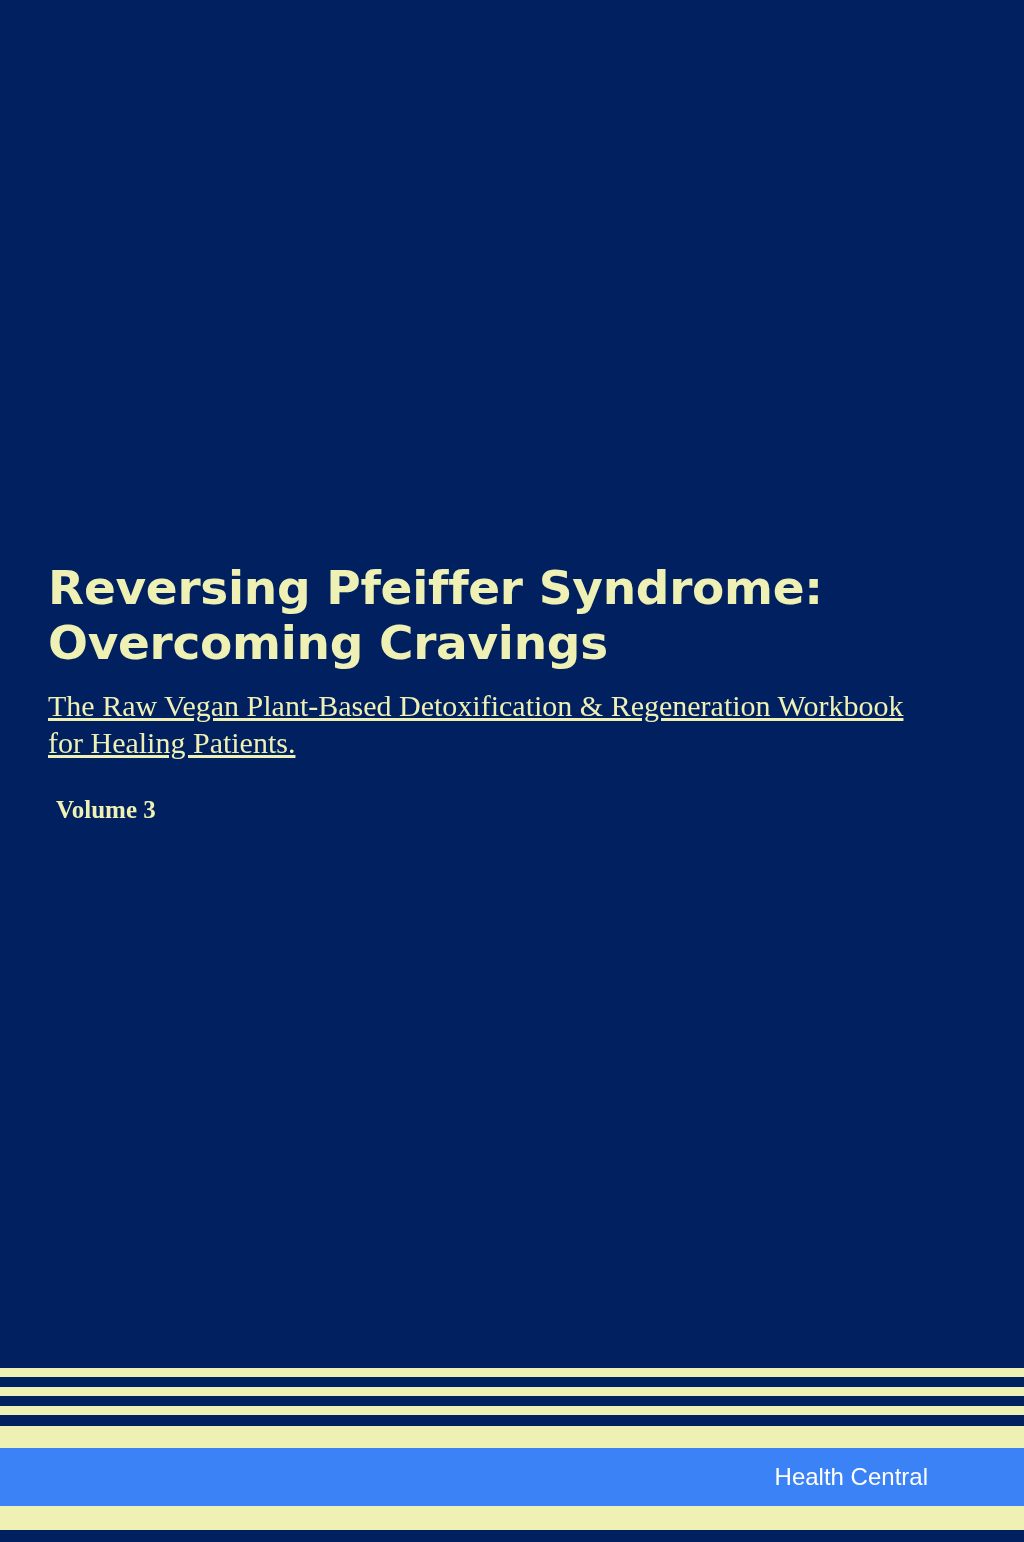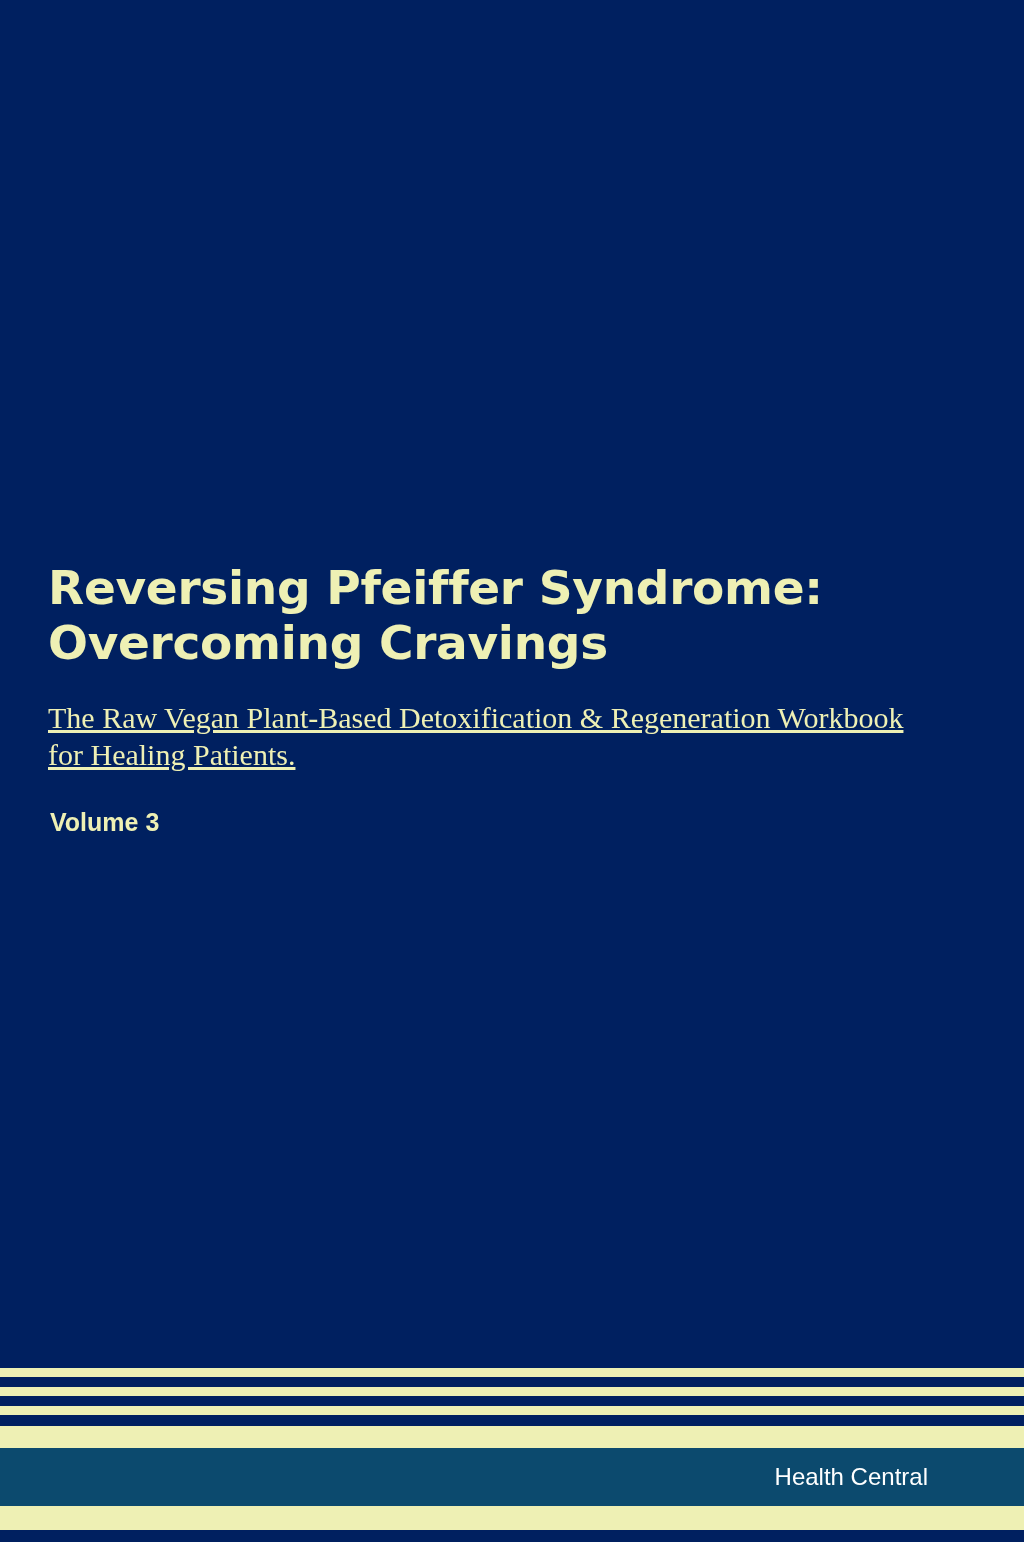--- a/index.html
+++ b/index.html
@@ -25,58 +25,58 @@
     top: 560px;
     width: 880px;
   }
   .book-title {
     font-family: "DejaVu Sans", sans-serif;
     font-weight: bold;
     font-size: 47px;
     line-height: 1.18;
     color: #eef0b4;
     letter-spacing: -0.3px;
-    margin: 0 0 28px 0;
+    margin: 0 0 16px 0;
     max-width: 830px;
   }
   .book-subtitle {
     font-family: "Liberation Serif", serif;
     font-size: 30px;
     line-height: 1.25;
     color: #eef0b4;
     margin: 0 0 34px 0;
     max-width: 860px;
     text-decoration: underline;
   }
   .book-volume {
-    font-family: Liberation Sans, sans-serif;
+    font-family: Liberation Serif, serif;
     font-weight: bold;
     font-size: 25px;
     color: #eef0b4;
-    margin: 2px;
+    margin: 8px;
   }
 
   
   .stripes {
     position: absolute;
     left: 0;
     right: 0;
     bottom: 0;
     width: 1024px;
   }
   .stripe {
     width: 100%;
     display: block;
   }
   .s-light { background: #eef0b4; }
   .s-dark  { background: #002060; }
 
   .publisher-bar {
     position: relative;
-    background: #0c4a6e;
+    background: #3b82f6;
     height: 58px;
   }
   .publisher-name {
     position: absolute;
     right: 96px;
     top: 50%;
     transform: translateY(-50%);
     font-family: "Liberation Sans", sans-serif;
     font-size: 24px;
     color: #ffffff;

